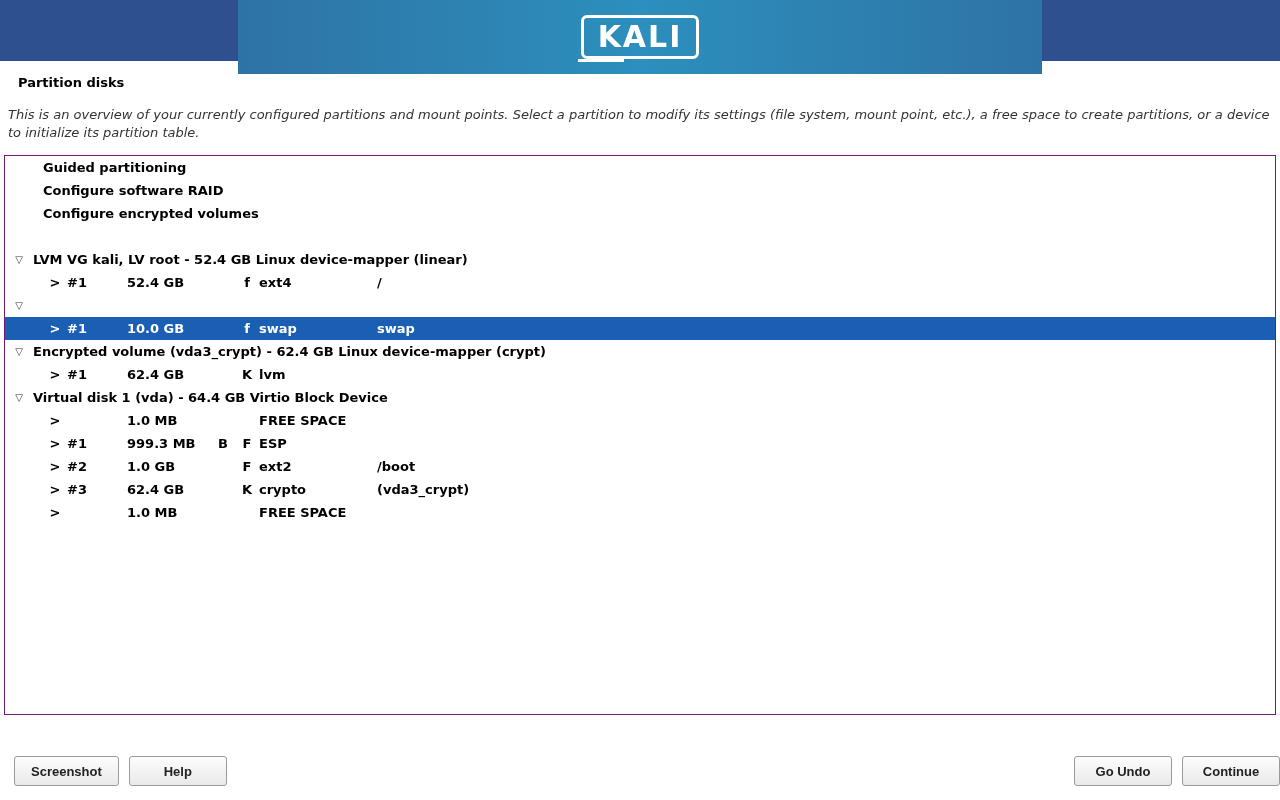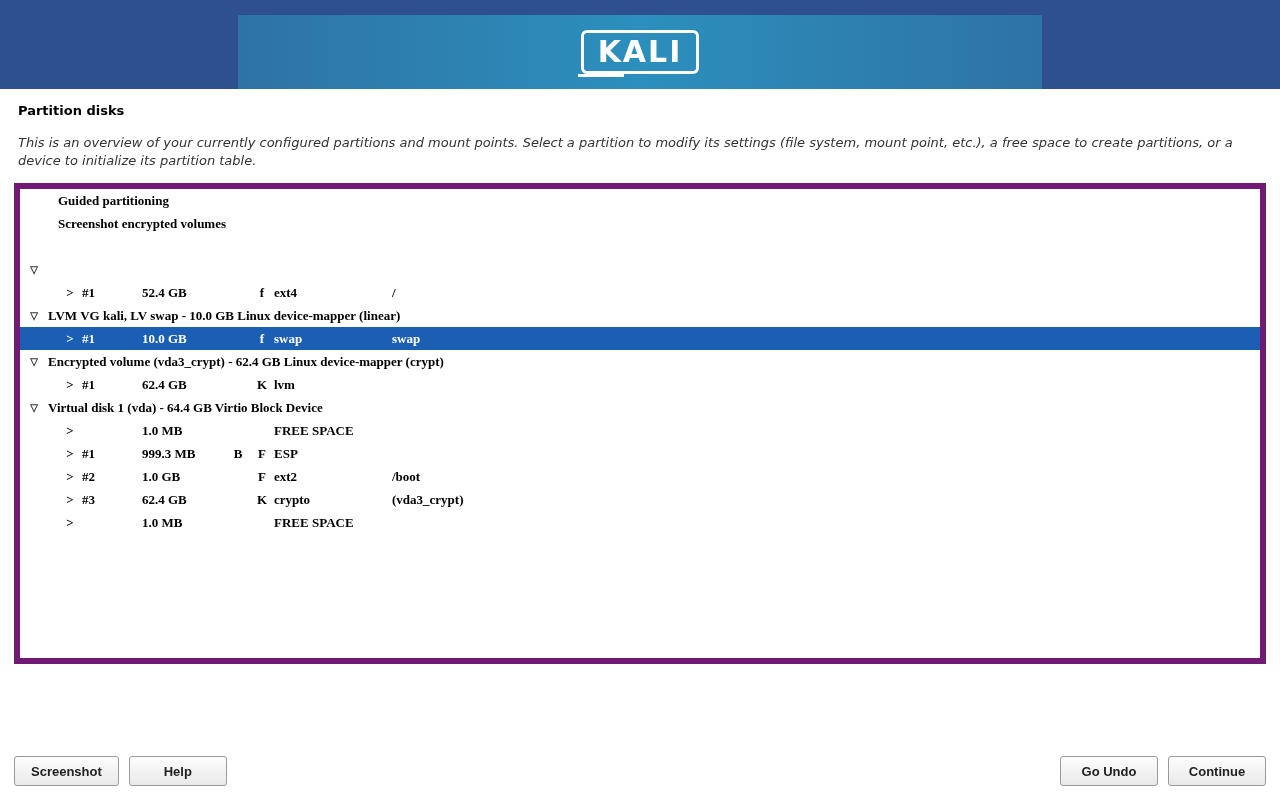--- a/index.html
+++ b/index.html
@@ -6,24 +6,24 @@
   html, body {
     width: 1280px; height: 800px;
     font-family: "DejaVu Sans", "Liberation Sans", Arial, sans-serif;
     font-size: 13px;
     background: #ffffff;
     color: #000;
     overflow: hidden;
   }
   .header {
     width: 100%;
-    height: 89px;
+    height: 61px;
     background: #2e508e;
     display: flex;
-    align-items: flex-end;
+    align-items: flex-start;
     justify-content: center;
   }
   .header-center {
     width: 804px;
     height: 74px;
     background: linear-gradient(90deg, #2e73a5 0%, #2c8fbd 50%, #2e73a5 100%);
     display: flex;
     align-items: center;
     justify-content: center;
   }
@@ -46,34 +46,33 @@
     width: 46px;
     height: 3px;
     background: #fff;
   }
   .page-title {
     padding: 14px 26px 8px 18px;
     font-weight: 700;
     font-size: 13px;
   }
   .content {
-    padding: 0 14px;
+    padding: 0 4px;
   }
   .instructions {
     font-style: italic;
     color: #333;
     padding: 8px 4px 14px 4px;
     line-height: 1.35;
   }
   .list-panel {
-    border: 6px solid #701a75;
-    height: 481px;
+    border: 1px solid #701a75;
+    height: 560px;
     overflow: hidden;
     background: #fff;
-    font-family: Liberation Serif, serif;
   }
   .row {
     display: flex;
     align-items: center;
     height: 23px;
     padding-left: 6px;
     font-size: 13px;
     white-space: pre;
   }
   .row.bold { font-weight: 700; }
@@ -97,21 +96,21 @@
   .c-num    { width: 60px; }
   .c-size   { width: 84px; text-align: left; padding-right: 10px; }
   .c-fl1    { width: 24px; text-align: center; }
   .c-fl2    { width: 24px; text-align: center; }
   .c-fs     { width: 118px; }
   .c-mnt    { width: 200px; }
   .spacer-row { height: 23px; }
   .footer {
     position: absolute;
     left: 0; right: 0; bottom: 0;
-    padding: 12px 14px 14px 14px;
+    padding: 12px 0 14px 14px;
     display: flex;
     justify-content: space-between;
     align-items: center;
   }
   .footer-left, .footer-right { display: flex; gap: 10px; }
   button.btn {
     min-width: 98px;
     height: 30px;
     padding: 0 16px;
     background: linear-gradient(#fdfdfd, #e9e9e9);
@@ -139,29 +138,32 @@
 
 <div class="content">
   <div class="instructions">This is an overview of your currently configured partitions and mount points. Select a partition to modify its settings (file system, mount point, etc.), a free space to create partitions, or a device to initialize its partition table.</div>
 
   <div class="list-panel">
 
     <div class="row bold indent1">
       <span>Guided partitioning</span>
     </div>
     <div class="row bold indent1">
-      <span>Screenshot encrypted volumes</span>
+      <span>Configure software RAID</span>
+    </div>
+    <div class="row bold indent1">
+      <span>Configure encrypted volumes</span>
     </div>
 
     <div class="spacer-row"></div>
 
     <div id="devices-mount">
+        <div class="row bold"><span class="tri">▽</span><span style="width: 6px; display: inline-block;"></span><span>LVM VG kali, LV root - 52.4 GB Linux device-mapper (linear)</span></div>
+        <div class="row bold indent-part"><span class="col c-caret">&gt;</span><span class="col c-num">#1</span><span class="col c-size">52.4 GB</span><span class="col c-fl1"></span><span class="col c-fl2">f</span><span class="col c-fs">ext4</span><span class="col c-mnt">/</span></div>
         <div class="row bold"><span class="tri">▽</span><span style="width: 6px; display: inline-block;"></span></div>
-        <div class="row bold indent-part"><span class="col c-caret">&gt;</span><span class="col c-num">#1</span><span class="col c-size">52.4 GB</span><span class="col c-fl1"></span><span class="col c-fl2">f</span><span class="col c-fs">ext4</span><span class="col c-mnt">/</span></div>
-        <div class="row bold"><span class="tri">▽</span><span style="width: 6px; display: inline-block;"></span><span>LVM VG kali, LV swap - 10.0 GB Linux device-mapper (linear)</span></div>
         <div class="row bold indent-part selected"><span class="col c-caret">&gt;</span><span class="col c-num">#1</span><span class="col c-size">10.0 GB</span><span class="col c-fl1"></span><span class="col c-fl2">f</span><span class="col c-fs">swap</span><span class="col c-mnt">swap</span></div>
         <div class="row bold"><span class="tri">▽</span><span style="width: 6px; display: inline-block;"></span><span>Encrypted volume (vda3_crypt) - 62.4 GB Linux device-mapper (crypt)</span></div>
         <div class="row bold indent-part"><span class="col c-caret">&gt;</span><span class="col c-num">#1</span><span class="col c-size">62.4 GB</span><span class="col c-fl1"></span><span class="col c-fl2">K</span><span class="col c-fs">lvm</span><span class="col c-mnt"></span></div>
         <div class="row bold"><span class="tri">▽</span><span style="width: 6px; display: inline-block;"></span><span>Virtual disk 1 (vda) - 64.4 GB Virtio Block Device</span></div>
         <div class="row bold indent-part"><span class="col c-caret">&gt;</span><span class="col c-num"></span><span class="col c-size">1.0 MB</span><span class="col c-fl1"></span><span class="col c-fl2"></span><span class="col c-fs">FREE SPACE</span><span class="col c-mnt"></span></div>
         <div class="row bold indent-part"><span class="col c-caret">&gt;</span><span class="col c-num">#1</span><span class="col c-size">999.3 MB</span><span class="col c-fl1">B</span><span class="col c-fl2">F</span><span class="col c-fs">ESP</span><span class="col c-mnt"></span></div>
         <div class="row bold indent-part"><span class="col c-caret">&gt;</span><span class="col c-num">#2</span><span class="col c-size">1.0 GB</span><span class="col c-fl1"></span><span class="col c-fl2">F</span><span class="col c-fs">ext2</span><span class="col c-mnt">/boot</span></div>
         <div class="row bold indent-part"><span class="col c-caret">&gt;</span><span class="col c-num">#3</span><span class="col c-size">62.4 GB</span><span class="col c-fl1"></span><span class="col c-fl2">K</span><span class="col c-fs">crypto</span><span class="col c-mnt">(vda3_crypt)</span></div>
         <div class="row bold indent-part"><span class="col c-caret">&gt;</span><span class="col c-num"></span><span class="col c-size">1.0 MB</span><span class="col c-fl1"></span><span class="col c-fl2"></span><span class="col c-fs">FREE SPACE</span><span class="col c-mnt"></span></div>
       </div>

